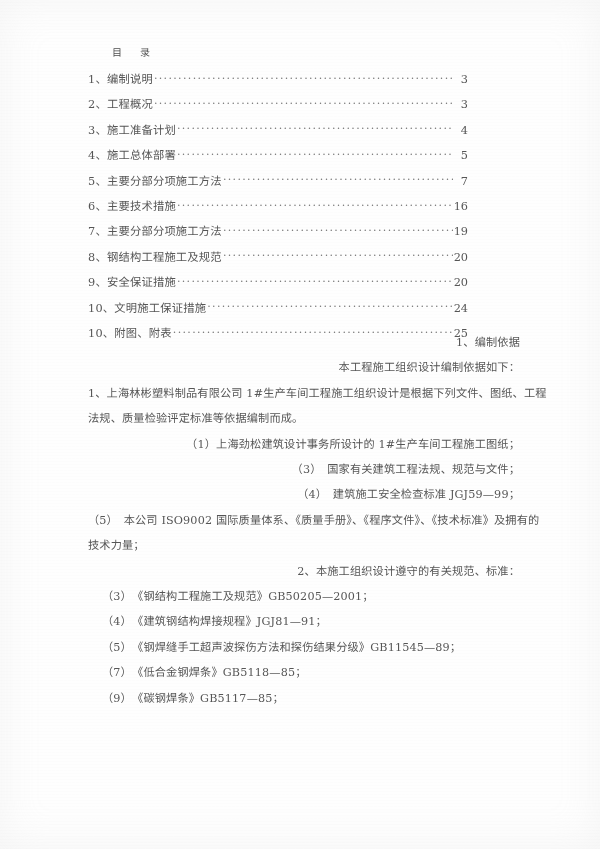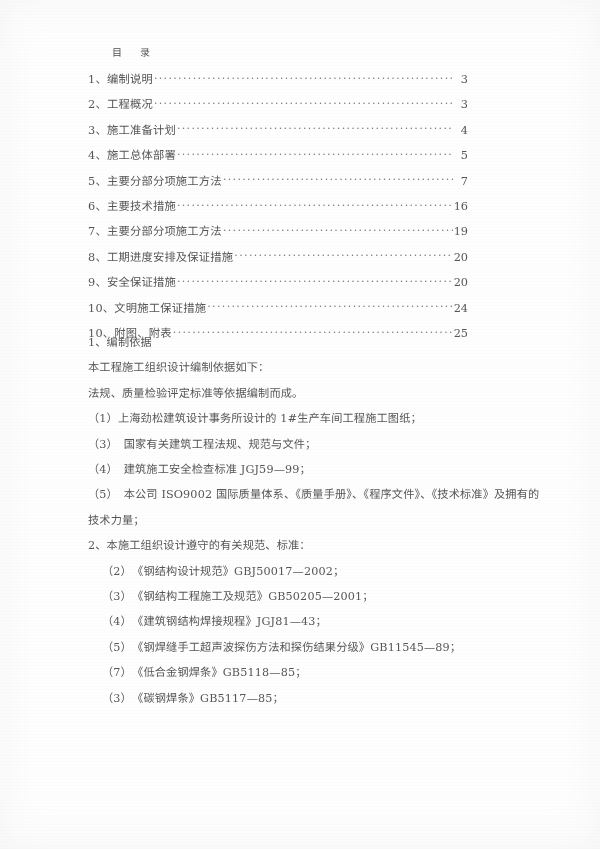--- a/index.html
+++ b/index.html
@@ -118,21 +118,21 @@
 
   .para {
     font-size: 11.2px;
     line-height: 25.4px;
     color: #565656;
     font-family: "DejaVu Serif", "Liberation Serif", serif;
     white-space: nowrap;
     letter-spacing: 0.15px;
   }
 
-  .para.indent-1 { padding-left: 0px; }
+  .para.indent-1 { padding-left: 0px; text-align: right; }
   .para.indent-2 { padding-left: 14px; }
 
   .para.cont {
     padding-left: 0px;
   }
 </style>
 </head>
 <body>
 
 <div class="page">
@@ -186,21 +186,21 @@
 
       <div class="toc-row">
         <span class="toc-label">7、</span>
         <span class="toc-label">主要分部分项施工方法</span>
         <span class="toc-dots"></span>
         <span class="toc-page">19</span>
       </div>
 
       <div class="toc-row">
         <span class="toc-label">8、</span>
-        <span class="toc-label">工期进度安排及保证措施</span>
+        <span class="toc-label">钢结构工程施工及规范</span>
         <span class="toc-dots"></span>
         <span class="toc-page">20</span>
       </div>
 
       <div class="toc-row">
         <span class="toc-label">9、</span>
         <span class="toc-label">安全保证措施</span>
         <span class="toc-dots"></span>
         <span class="toc-page">20</span>
       </div>
@@ -220,36 +220,36 @@
       </div>
 
     </div>
 
     <div class="body-block">
 
       <div class="para indent-1"><span>1、</span><span>编制依据</span></div>
 
       <div class="para indent-1">本工程施工组织设计编制依据如下：</div>
 
+      <div class="para indent-1"><span>1、</span><span>上海林彬塑料制品有限公司 1#生产车间工程施工组织设计是根据下列文件、图纸、工程</span></div>
 
       <div class="para cont">法规、质量检验评定标准等依据编制而成。</div>
 
       <div class="para indent-1">（1）上海劲松建筑设计事务所设计的 1#生产车间工程施工图纸；</div>
       <div class="para indent-1">（3）　国家有关建筑工程法规、规范与文件；</div>
       <div class="para indent-1">（4）　建筑施工安全检查标准 JGJ59—99；</div>
       <div class="para indent-1">（5）　本公司 ISO9002 国际质量体系、《质量手册》、《程序文件》、《技术标准》及拥有的</div>
       <div class="para cont">技术力量；</div>
 
       <div class="para indent-1"><span>2、</span><span>本施工组织设计遵守的有关规范、标准：</span></div>
 
-      <div class="para indent-2">（2）　《钢结构设计规范》GBJ50017—2002；</div>
       <div class="para indent-2">（3）　《钢结构工程施工及规范》GB50205—2001；</div>
-      <div class="para indent-2">（4）　《建筑钢结构焊接规程》JGJ81—43；</div>
+      <div class="para indent-2">（4）　《建筑钢结构焊接规程》JGJ81—91；</div>
       <div class="para indent-2">（5）　《钢焊缝手工超声波探伤方法和探伤结果分级》GB11545—89；</div>
       <div class="para indent-2">（7）　《低合金钢焊条》GB5118—85；</div>
-      <div class="para indent-2">（3）　《碳钢焊条》GB5117—85；</div>
+      <div class="para indent-2">（9）　《碳钢焊条》GB5117—85；</div>
 
     </div>
 
   </div>
 
   <div class="scan-grain"></div>
 </div>
 
 </body></html>

